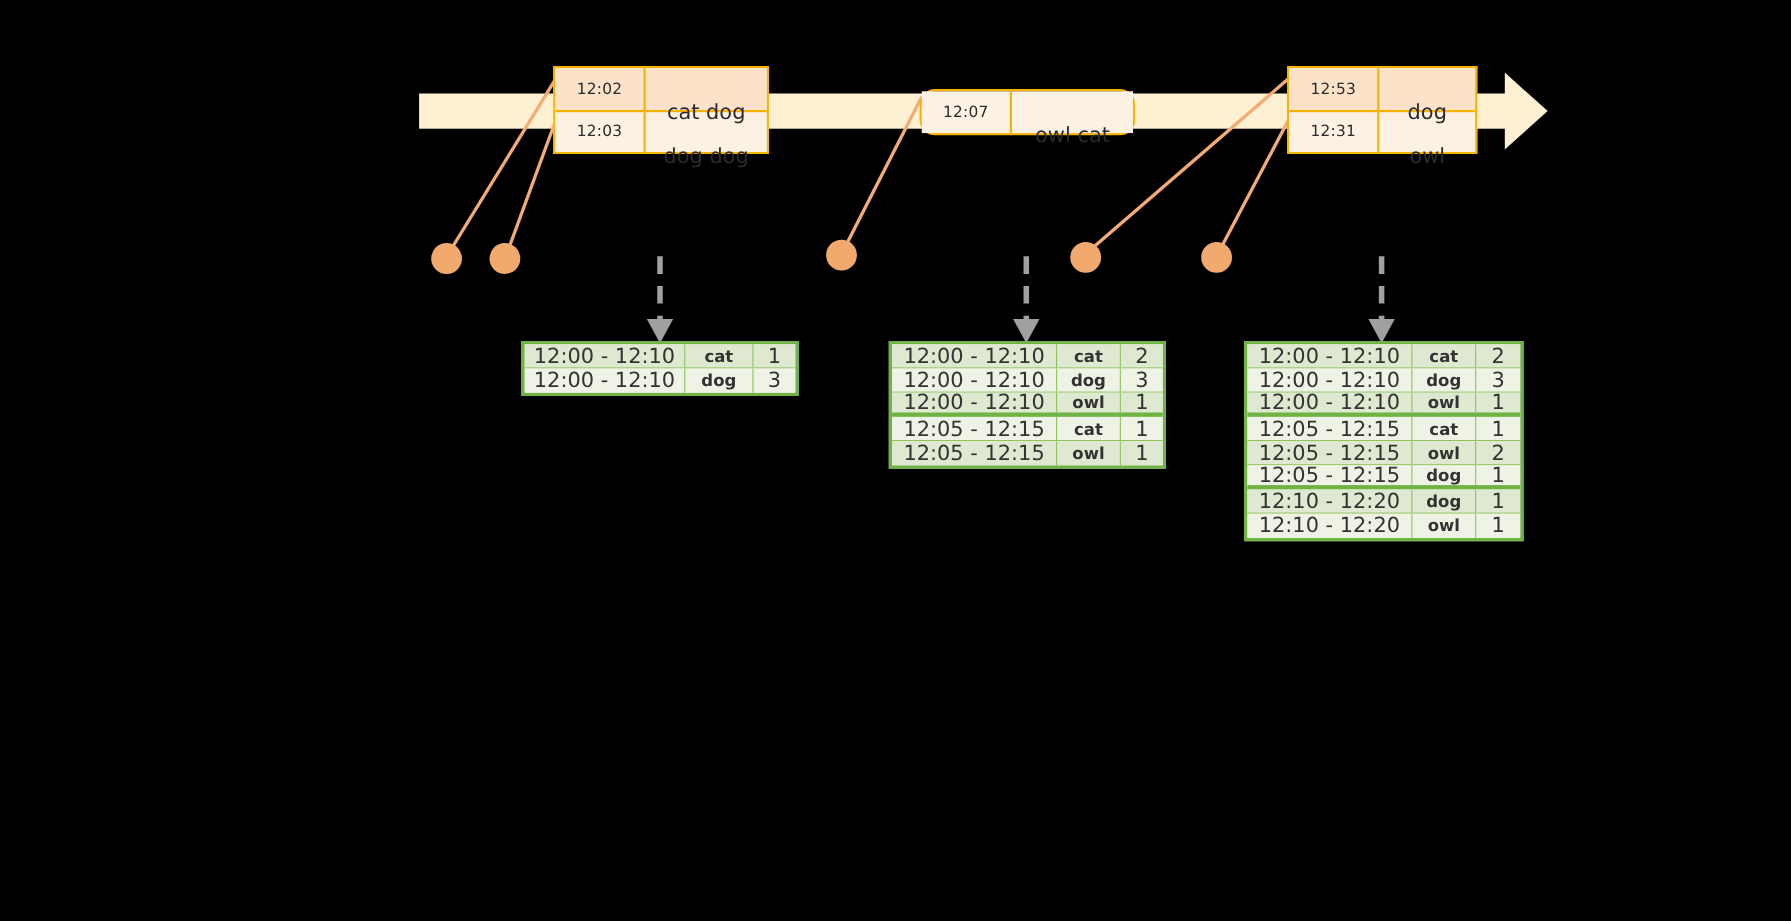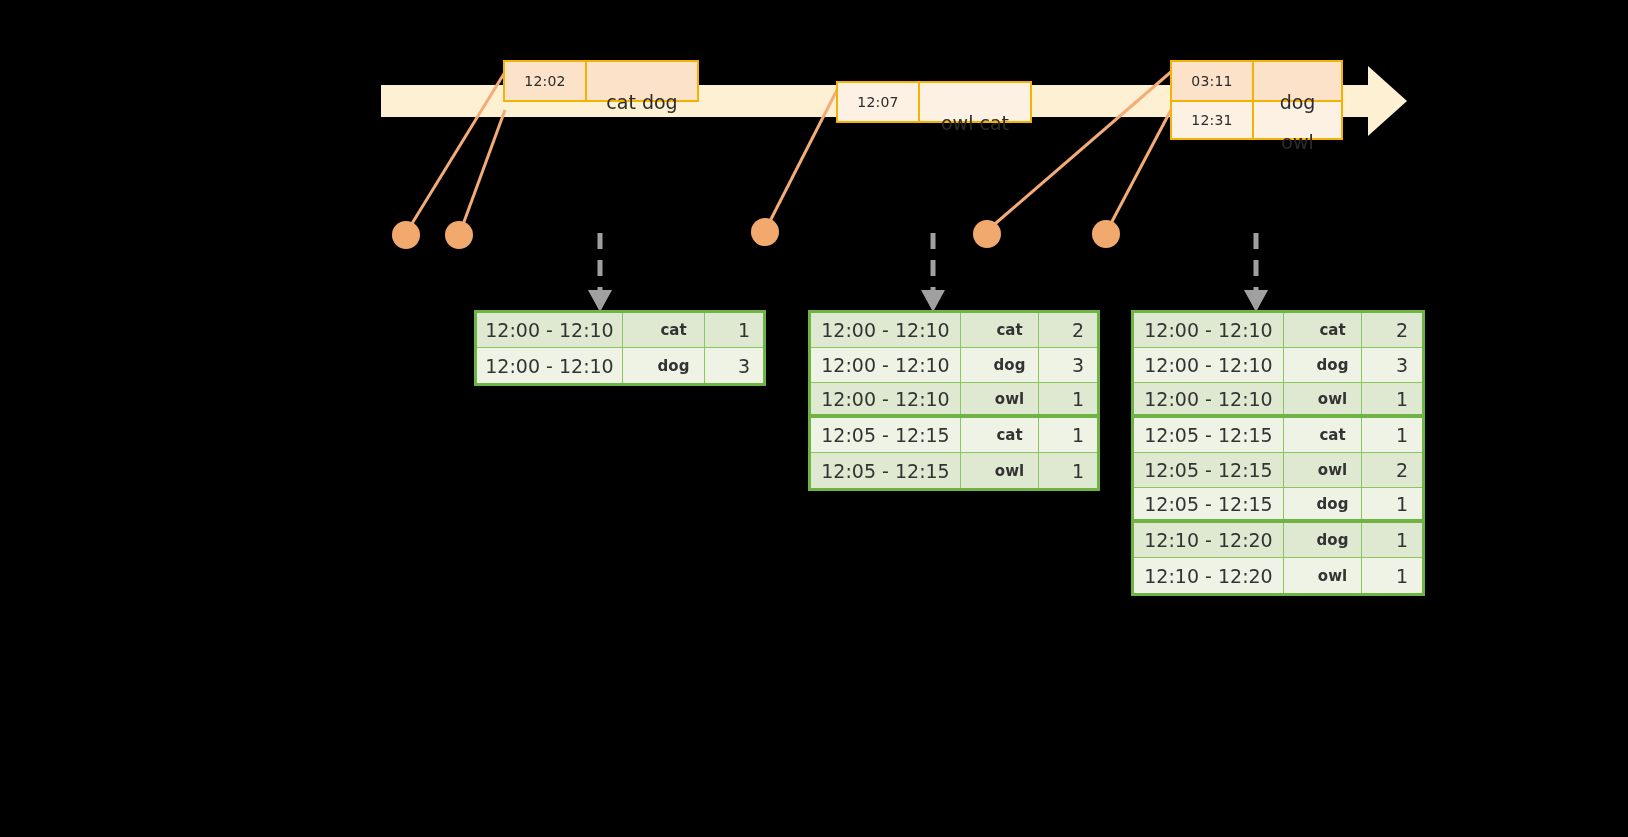--- a/index.html
+++ b/index.html
@@ -68,24 +68,23 @@
 
   
   .result-table {
     position: absolute;
     border: 3px solid #6eb344;
     box-sizing: border-box;
     background: #eef3e6;
   }
   .rt-row {
     display: flex;
-    height: 35px;
+    height: 22px;
     box-sizing: border-box;
     border-bottom: 1.5px solid #8cc65a;
-    gap: 20px;
   }
   .rt-row:last-child { border-bottom: none; }
   .rt-row.group-end { border-bottom: 4px solid #6eb344; }
   .rt-row.shade-a { background: #dfe8d1; }
   .rt-row.shade-b { background: #eef3e6; }
   .rt-win {
     box-sizing: border-box;
     border-right: 1.5px solid #8cc65a;
     display: flex;
     align-items: center;
@@ -162,32 +161,36 @@
       <polygon points="921,290 945,290 933,312"></polygon>
       <polygon points="1244,290 1268,290 1256,312"></polygon>
     </g>
   </svg>
 
   <div class="evt-group" style="left:503px; top:60px; width:196px;">
     <div class="evt-row shade-a">
       <div class="evt-time">12:02</div>
       <div class="evt-words">cat dog</div>
     </div>
-  </div>
-
-  <div class="evt-group" style="left:836px; top:81px; width:196px;">
+    <div class="evt-row shade-b">
+      <div class="evt-time">12:03</div>
+      <div class="evt-words">dog dog</div>
+    </div>
+  </div>
+
+  <div class="evt-group" style="left:836px; top:81px; width:196px;border-radius:14px;">
     <div class="evt-row shade-b">
       <div class="evt-time">12:07</div>
       <div class="evt-words">owl cat</div>
     </div>
   </div>
 
   <div class="evt-group" style="left:1170px; top:60px; width:173px;">
     <div class="evt-row shade-a">
-      <div class="evt-time">03:11</div>
+      <div class="evt-time">12:53</div>
       <div class="evt-words">dog</div>
     </div>
     <div class="evt-row shade-b">
       <div class="evt-time">12:31</div>
       <div class="evt-words">owl</div>
     </div>
   </div>
 
   <div class="result-table t1" style="left:474px; top:310px;">
     <div class="rt-row shade-a">

